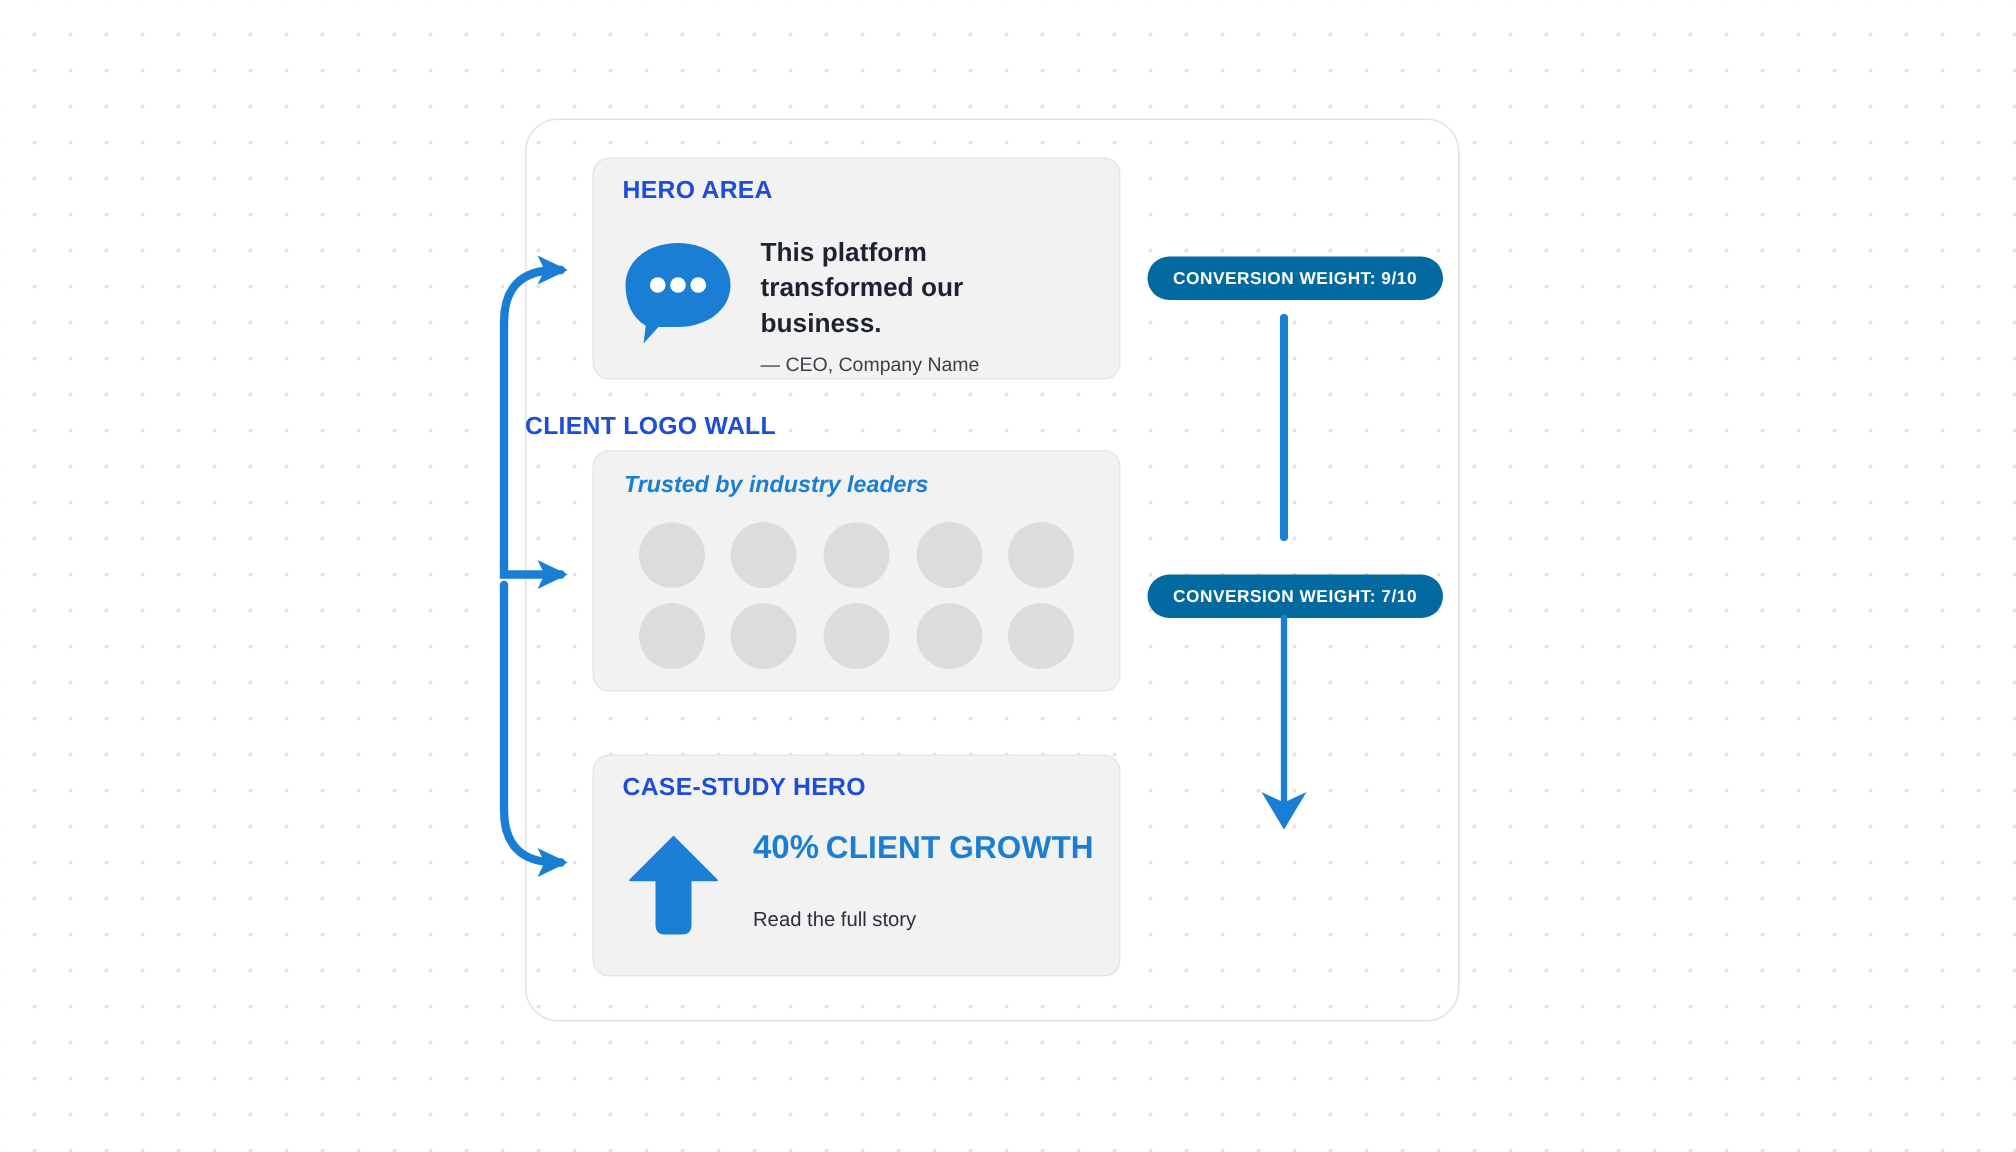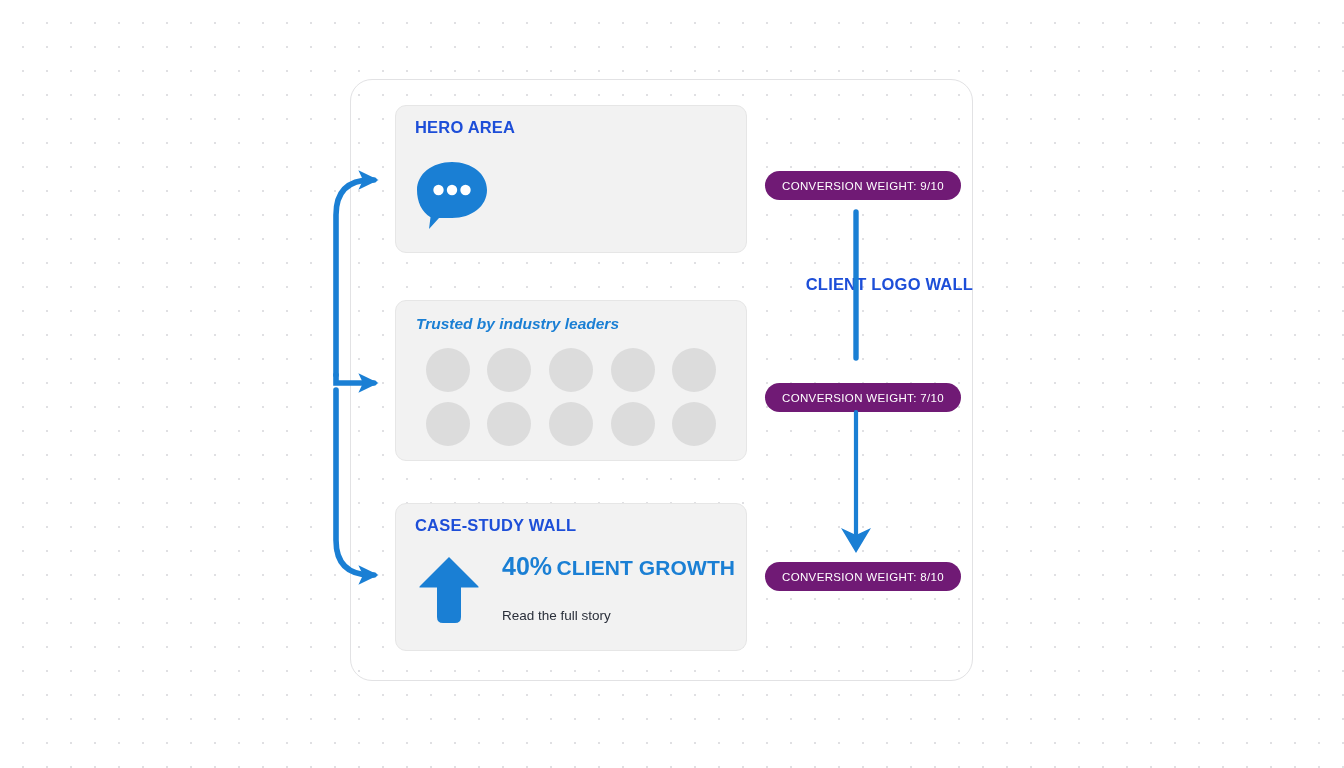--- a/index.html
+++ b/index.html
@@ -51,21 +51,21 @@
   
   .section-heading {
     position: absolute;
     font-size: 16.5px;
     font-weight: bold;
     color: #1d4ed8;
     letter-spacing: 0.2px;
     white-space: nowrap;
   }
   .heading-hero      { left: 415px; top: 118px; }
-  .heading-logowall  { left: 350px; top: 275px; width: 623px; text-align: right; }
+  .heading-logowall  { left: 350px; top: 275px; width: 623px; text-align: left; }
   .heading-casestudy { left: 415px; top: 516px; }
 
   
   .hero-body {
     position: absolute;
     left: 415px;
     top: 155px;
     width: 320px;
     display: flex;
     align-items: flex-start;
@@ -126,39 +126,39 @@
     gap: 22px;
   }
   .uparrow-icon { flex: 0 0 auto; margin-top: 4px; }
   .case-text { padding-top: 2px; }
   .case-stat {
     white-space: nowrap;
     color: #1a7fd4;
     font-weight: bold;
     line-height: 1;
   }
-  .case-stat .stat-number { font-size: 25px; }
+  .case-stat .stat-number { font-size: 22px; }
   .case-stat .stat-label  { font-size: 21px; letter-spacing: 0.1px; }
   .case-link {
     font-size: 13.5px;
     color: #2a2f3a;
     margin-top: 29px;
     white-space: nowrap;
   }
 
   
   .badge {
     position: absolute;
     height: 29px;
     padding: 0 17px;
     border-radius: 15px;
-    background: #701a75;
+    background: #0369a1;
     color: #ffffff;
     font-size: 11.5px;
-    font-weight: normal;
+    font-weight: bold;
     letter-spacing: 0.35px;
     display: flex;
     align-items: center;
     justify-content: center;
     white-space: nowrap;
   }
   .badge-1 { left: 765px; top: 171px; }
   .badge-2 { left: 765px; top: 371px; margin-top: 12px; }
   .badge-3 { left: 765px; top: 562px; }
 
@@ -184,20 +184,24 @@
 
   <div class="hero-body">
     <span class="bubble-icon">
       <svg width="74" height="70" viewBox="0 0 74 70" aria-hidden="true">
         <path d="M37 2 C57 2 72 14 72 30 C72 46 57 58 37 58 L24 58 L14 69 L15.5 57.2 C6.5 52 2 41.5 2 30 C2 14 17 2 37 2 Z" fill="#1a7fd4"></path>
         <circle cx="23.5" cy="30" r="5.2" fill="#ffffff"></circle>
         <circle cx="37" cy="30" r="5.2" fill="#ffffff"></circle>
         <circle cx="50.5" cy="30" r="5.2" fill="#ffffff"></circle>
       </svg>
     </span>
+    <span class="hero-text">
+      <span class="hero-quote" style="display:block">This platform transformed our business.</span>
+      <span class="hero-attrib" style="display:block">— CEO, Company Name</span>
+    </span>
   </div>
 
   <div class="section-heading heading-logowall">CLIENT LOGO WALL</div>
   <div class="card card-logowall"></div>
 
   <div class="trusted-label">Trusted by industry leaders</div>
 
   <div class="logo-grid">
     <span class="logo-dot"></span>
     <span class="logo-dot"></span>
@@ -205,40 +209,39 @@
     <span class="logo-dot"></span>
     <span class="logo-dot"></span>
     <span class="logo-dot"></span>
     <span class="logo-dot"></span>
     <span class="logo-dot"></span>
     <span class="logo-dot"></span>
     <span class="logo-dot"></span>
   </div>
 
   <div class="card card-casestudy"></div>
-  <div class="section-heading heading-casestudy">CASE-STUDY WALL</div>
+  <div class="section-heading heading-casestudy">CASE-STUDY HERO</div>
 
   <div class="case-body">
     <span class="uparrow-icon">
       <svg width="62" height="68" viewBox="0 0 62 68" aria-hidden="true">
         <path d="M31 1 L60 30 Q61.5 31.5 59.5 31.5 L43 31.5 L43 61 Q43 67 37 67 L25 67 Q19 67 19 61 L19 31.5 L2.5 31.5 Q0.5 31.5 2 30 Z" fill="#1a7fd4"></path>
       </svg>
     </span>
     <span class="case-text">
       <span class="case-stat" style="display:block">
         <span class="stat-number">40%</span>
         <span class="stat-label">CLIENT GROWTH</span>
       </span>
       <span class="case-link" style="display:block">Read the full story</span>
     </span>
   </div>
 
   <div class="badge badge-1">CONVERSION WEIGHT: 9/10</div>
   <div class="badge badge-2">CONVERSION WEIGHT: 7/10</div>
-  <div class="badge badge-3">CONVERSION WEIGHT: 8/10</div>
 
   <svg id="connectors">
     <defs>
       <marker id="arrowRight" viewBox="0 0 10 10" refX="7.4" refY="5" markerWidth="4.1" markerHeight="4.1" orient="auto-start-reverse">
         <path d="M 0.6 0.8 L 9.4 5 L 0.6 9.2 L 2.6 5 Z" fill="#1a7fd4"></path>
       </marker>
     </defs>
 
     <path d="M 336 375 L 336 215 Q 336 180 371 180 L 374 180" fill="none" stroke="#1a7fd4" stroke-width="5.6" stroke-linecap="round" marker-end="url(#arrowRight)"></path>
 

